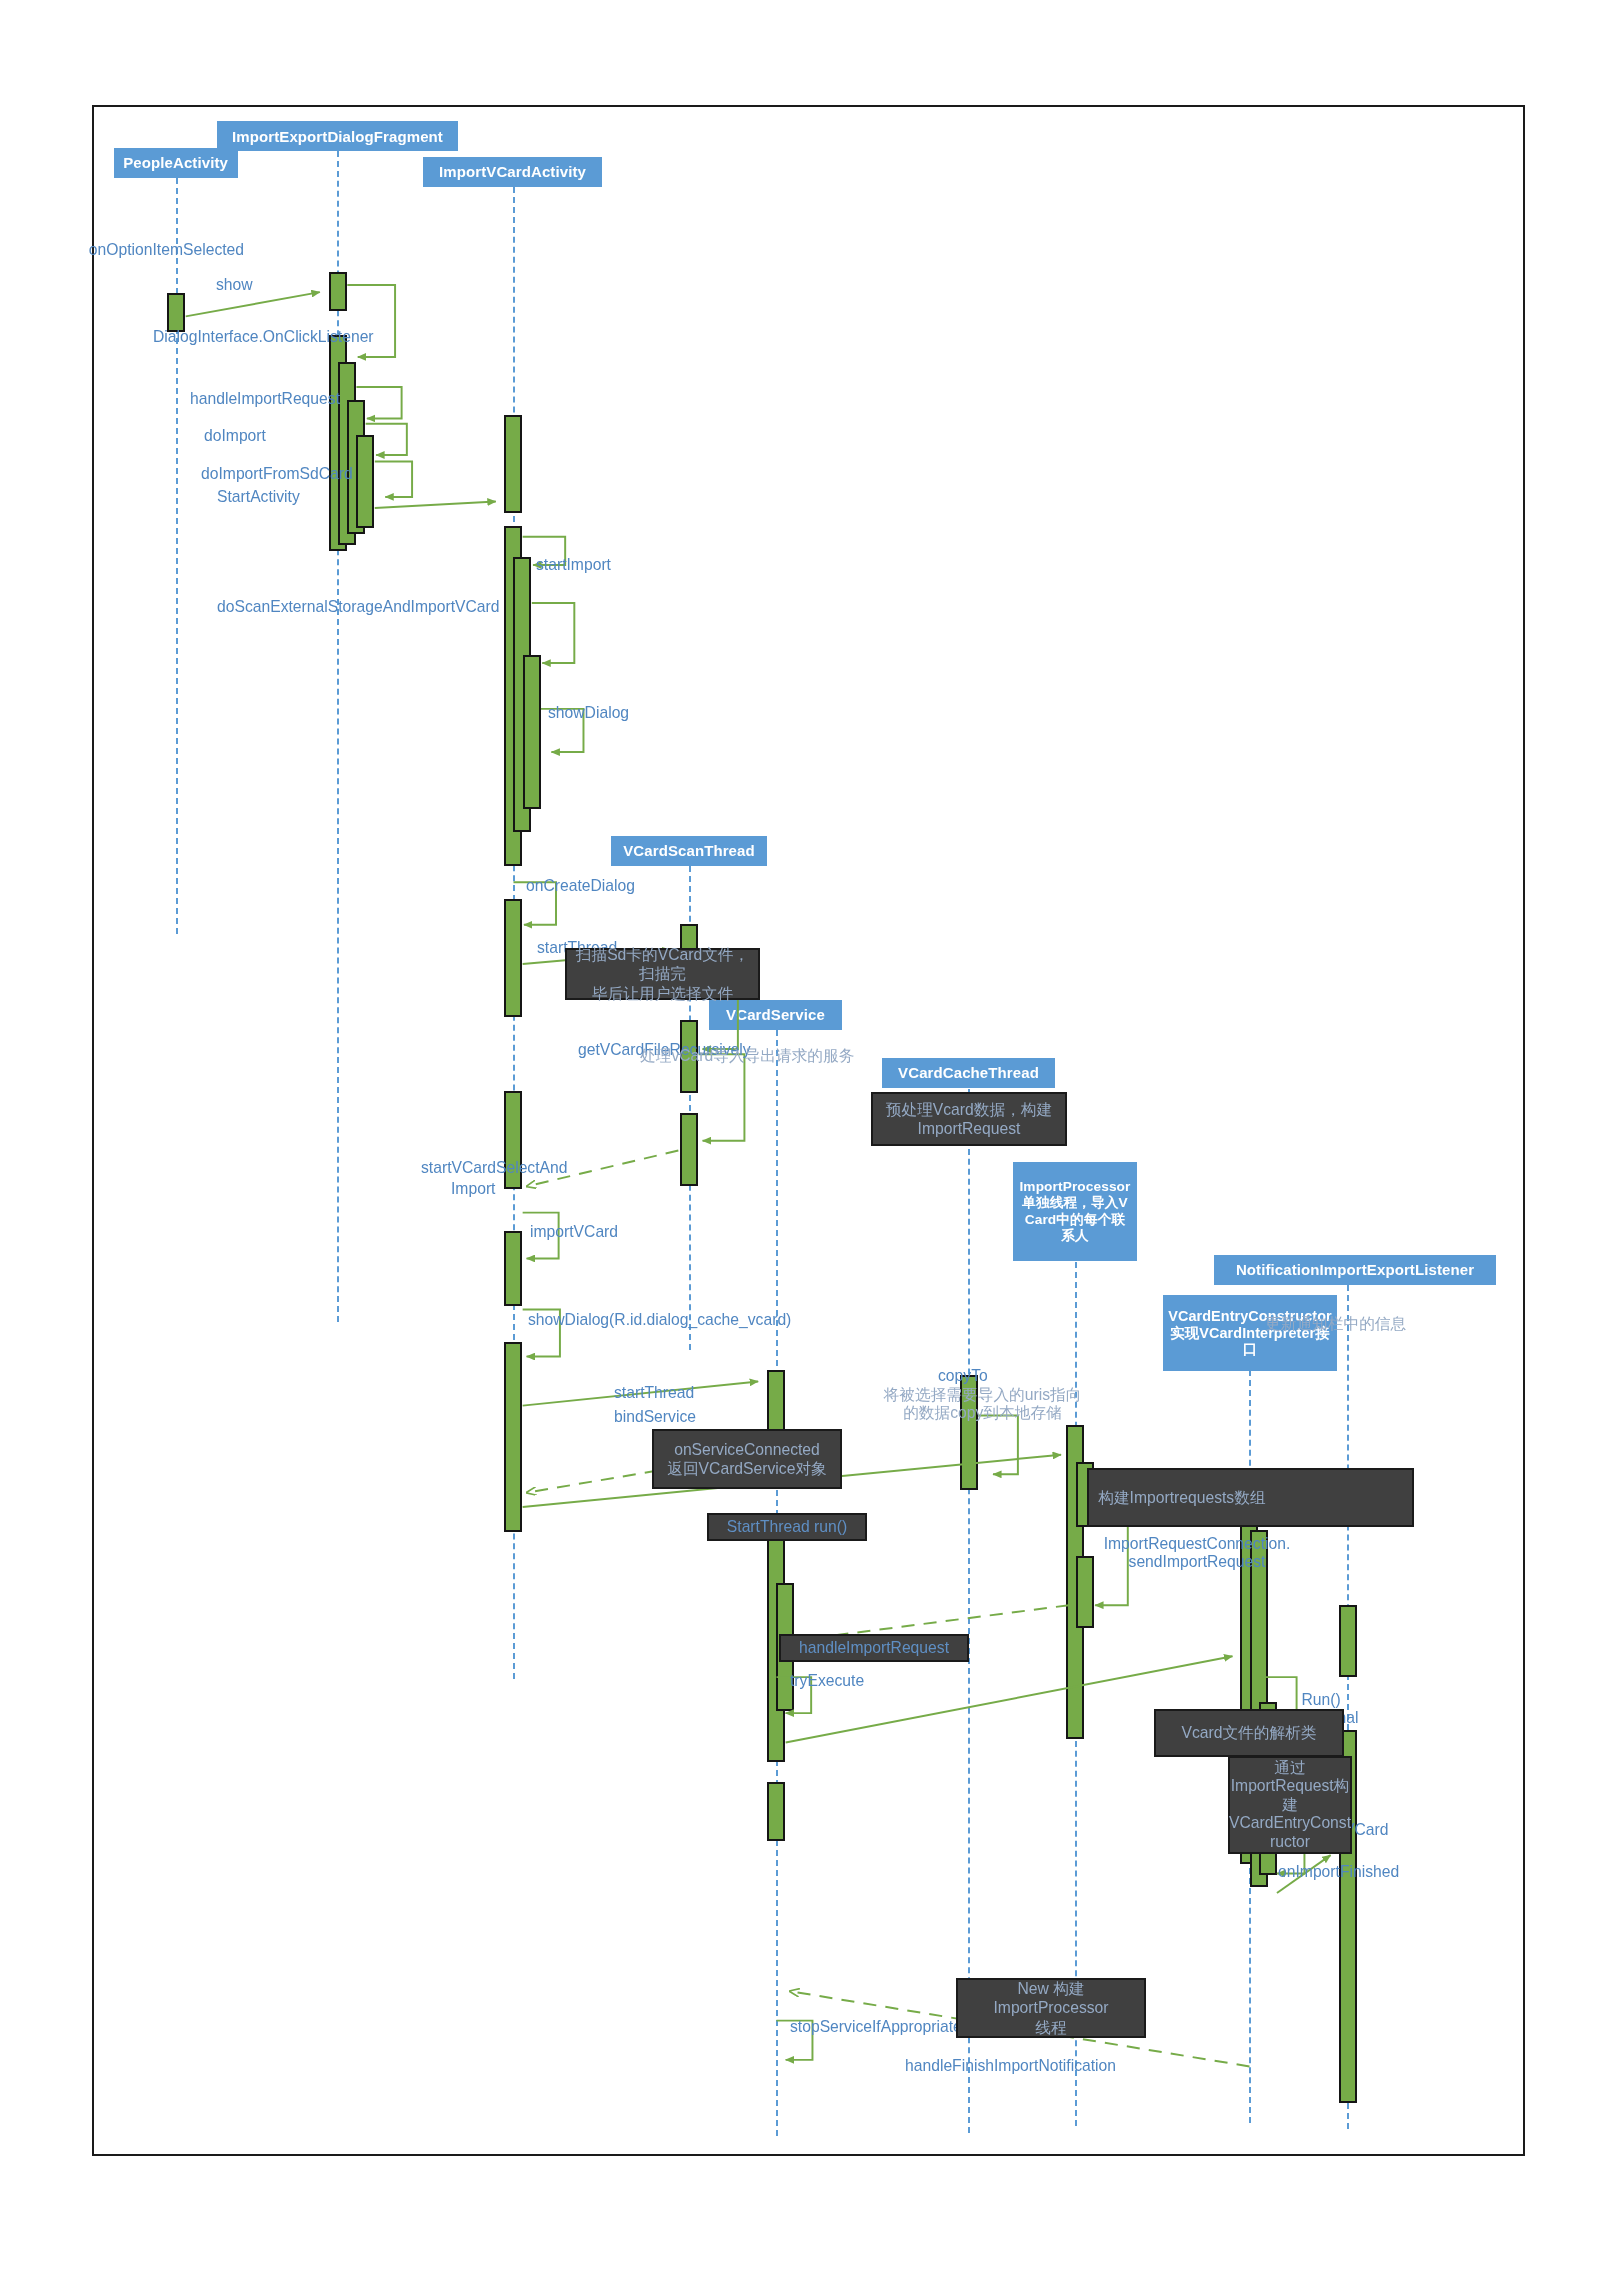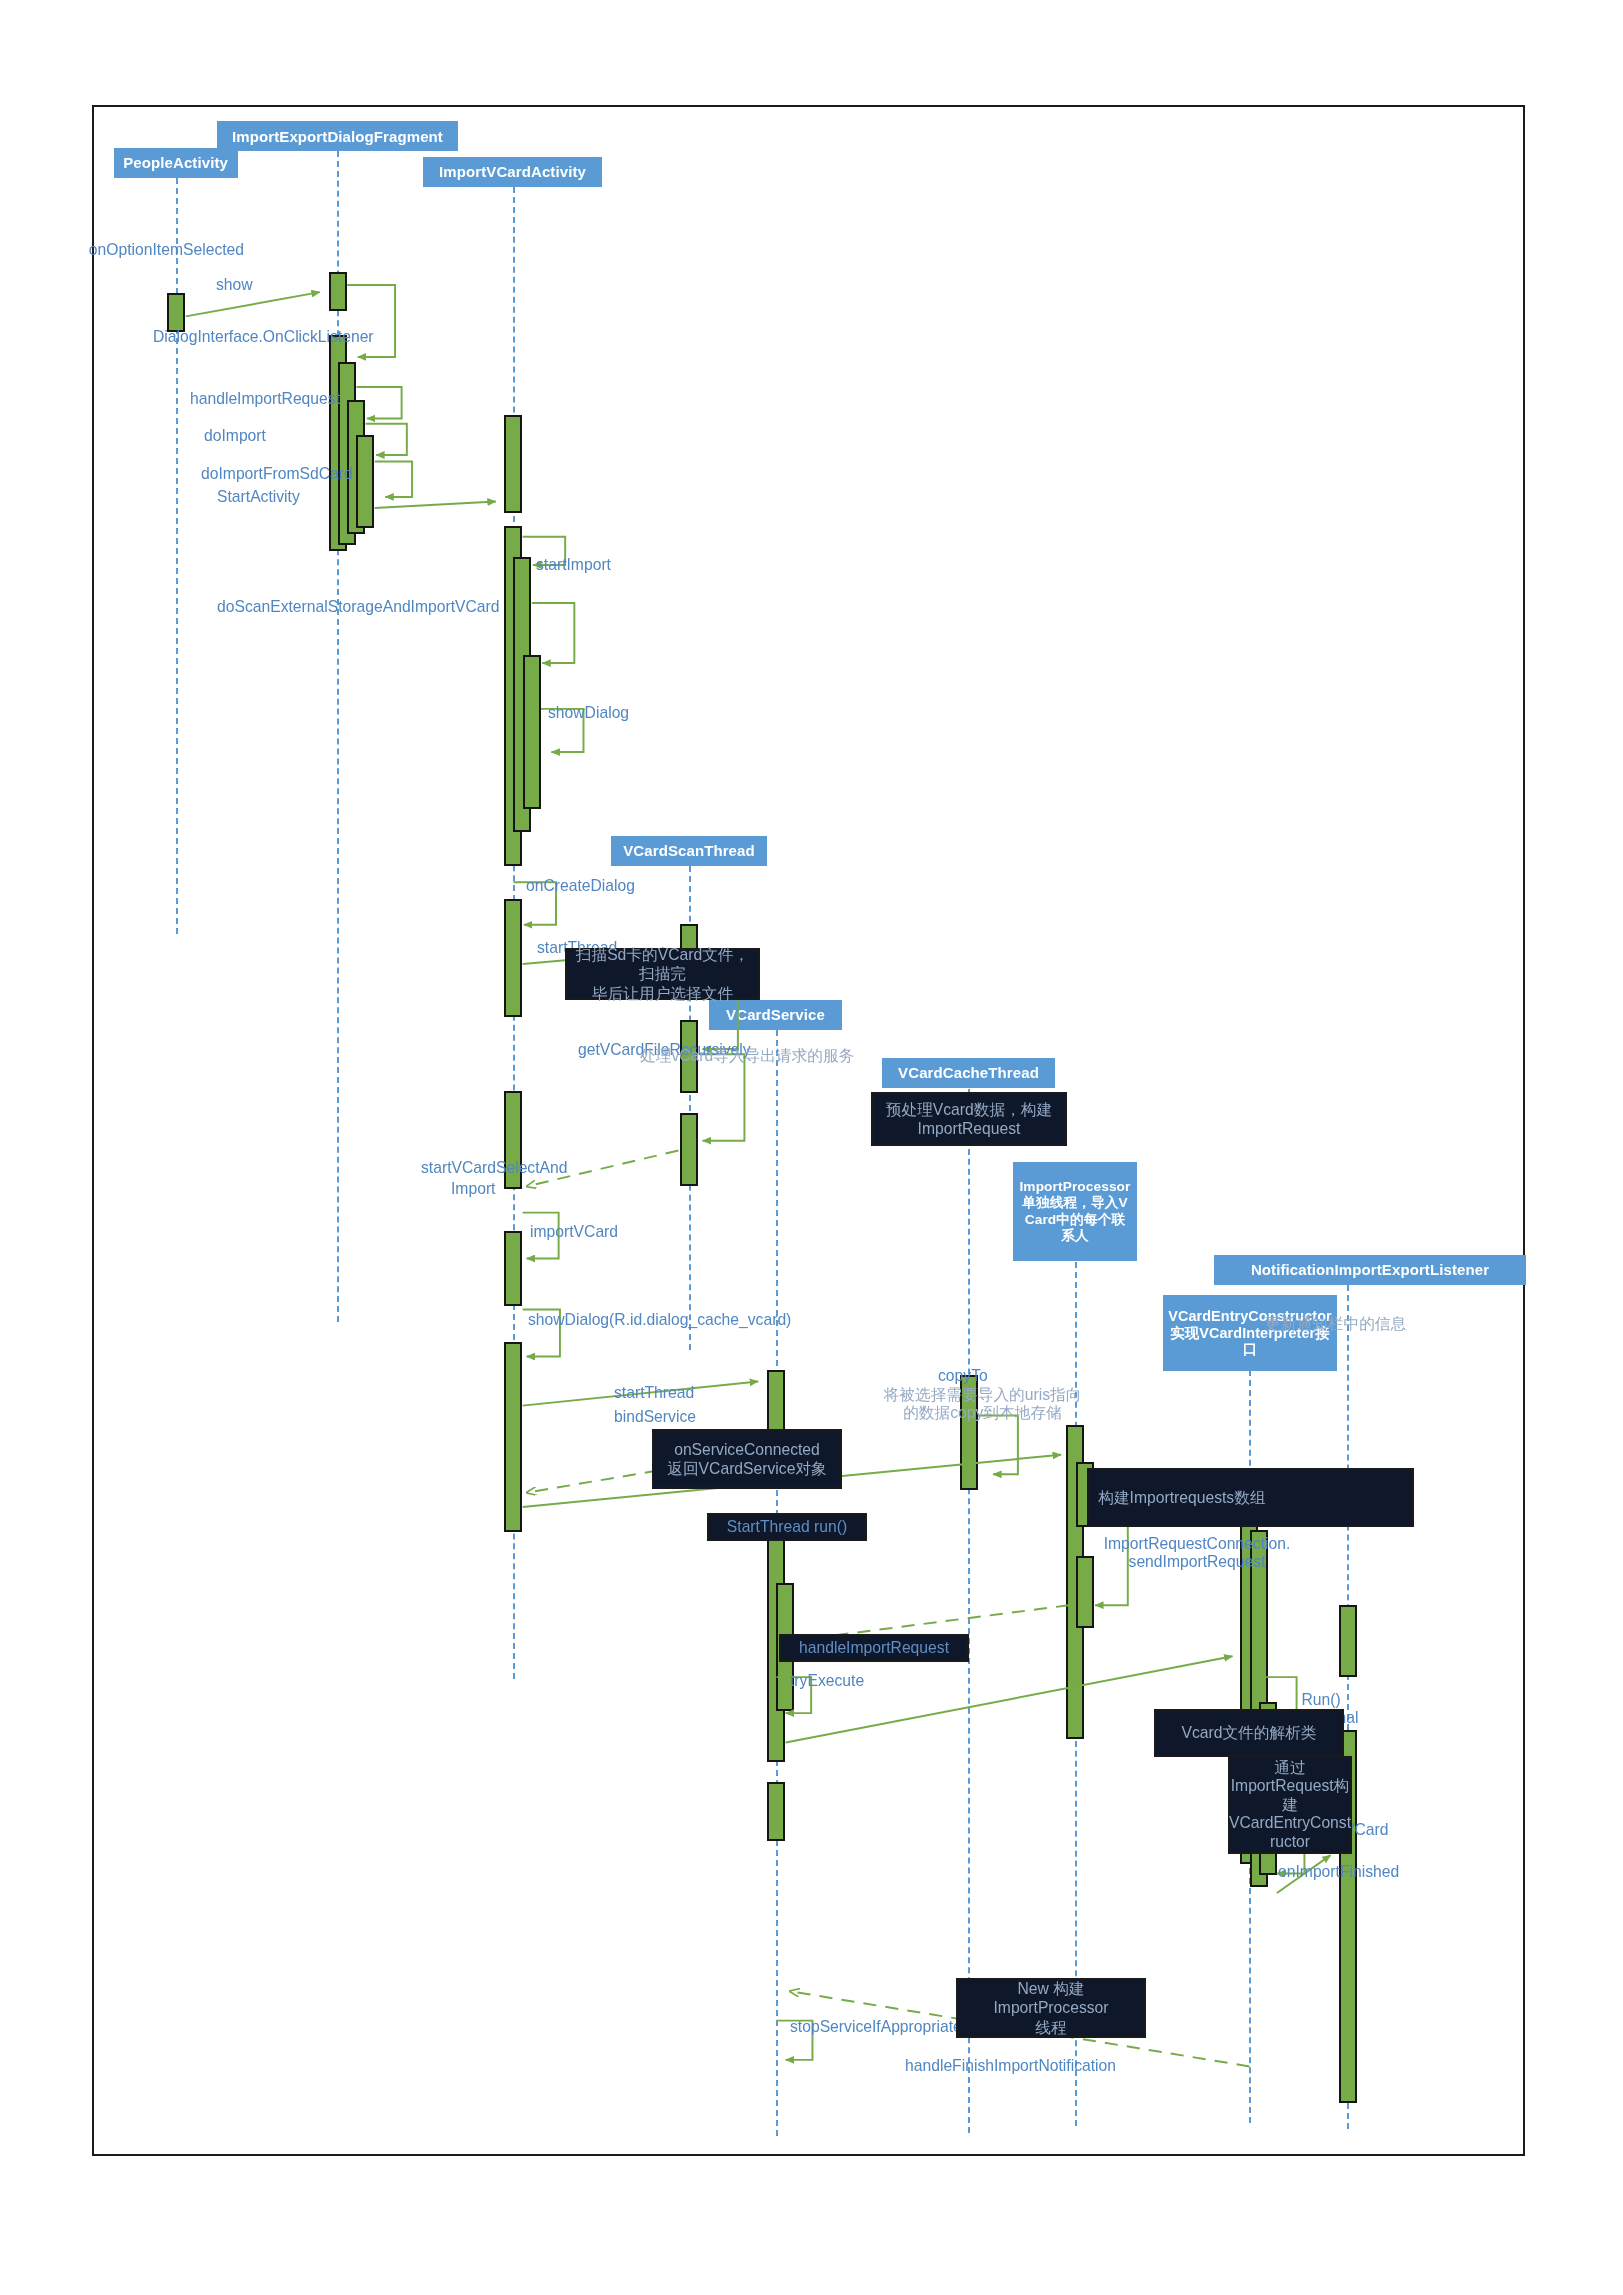--- a/index.html
+++ b/index.html
@@ -2,21 +2,21 @@
 <html style="font-size:10.5px"><head>
 <meta charset="utf-8">
 <style>
   html,body{margin:0;padding:0;background:#ffffff;}
   body{font-family:"Liberation Sans","DejaVu Sans",sans-serif;}
   #page{position:relative;width:1623px;height:2295px;background:#fff;overflow:hidden;}
   #frame{position:absolute;left:92px;top:105px;width:1433px;height:2051px;border:2px solid #1a1a1a;box-sizing:border-box;background:#fff;}
   .lifeline{position:absolute;width:0;border-left:2.6px dashed #5b9bd5;}
   .actor{position:absolute;background:#5b9bd5;color:#fff;font-weight:bold;display:flex;align-items:center;justify-content:center;text-align:center;line-height:1.18;box-sizing:border-box;padding:2.6px 3.9px;letter-spacing:0.1px;}
   .act{position:absolute;background:#76ab48;border:2px solid #151515;box-sizing:border-box;}
-  .note{position:absolute;background:#0f172a;border:2px solid #1a1a1a;box-sizing:border-box;color:#5f8fc4;display:flex;align-items:center;justify-content:center;text-align:center;line-height:1.22;padding:2px 3.9px;}
+  .note{position:absolute;background:#404040;border:2px solid #1a1a1a;box-sizing:border-box;color:#5f8fc4;display:flex;align-items:center;justify-content:center;text-align:center;line-height:1.22;padding:2px 3.9px;}
   .lbl{position:absolute;color:#5086c1;white-space:nowrap;line-height:1.15;}
   .lbl.ctr{text-align:center;}
   .lbl.wrap{white-space:normal;text-align:center;}
   .cn{color:#94a9c4;}
   svg.over{position:absolute;left:0;top:0;width:1433px;height:2051px;pointer-events:none;overflow:visible;}
   .ln{stroke:#76ab48;stroke-width:3;fill:none;}
   .ln.dash{stroke-dasharray:20 14;}
   .ln.blue{stroke:#5b9bd5;stroke-width:4;stroke-dasharray:20 14;}
 </style>
 </head>
@@ -58,21 +58,21 @@
     <div class="actor" style="left:788px;top:951px;width:173px; height:30px; font-size:15px;">
       <span>VCardCacheThread</span>
       </div>
 
     <div class="actor" style="left:919px;top:1055px;width:124px; height:99px; font-size:13.7px; white-space:pre-line;">
       <span>ImportProcessor
 单独线程，导入V
 Card中的每个联
 系人</span></div>
 
-    <div class="actor" style="left:1120px;top:1148px;width:312px; height:30px; font-size:15px;">
+    <div class="actor" style="left:1120px;top:1148px;width:282px; height:30px; font-size:15px;">
       <span>NotificationImportExportListener</span>
       </div>
 
     <div class="actor" style="left:1069px;top:1188px;width:174px; height:76px; font-size:14.4px; white-space:pre-line;">
       <span>VCardEntryConstructor
 实现VCardInterpreter接
 口</span></div>
 
     <div class="act" style="left:73px; top:186px;  width:18.3px; height:39px;"></div>
 

